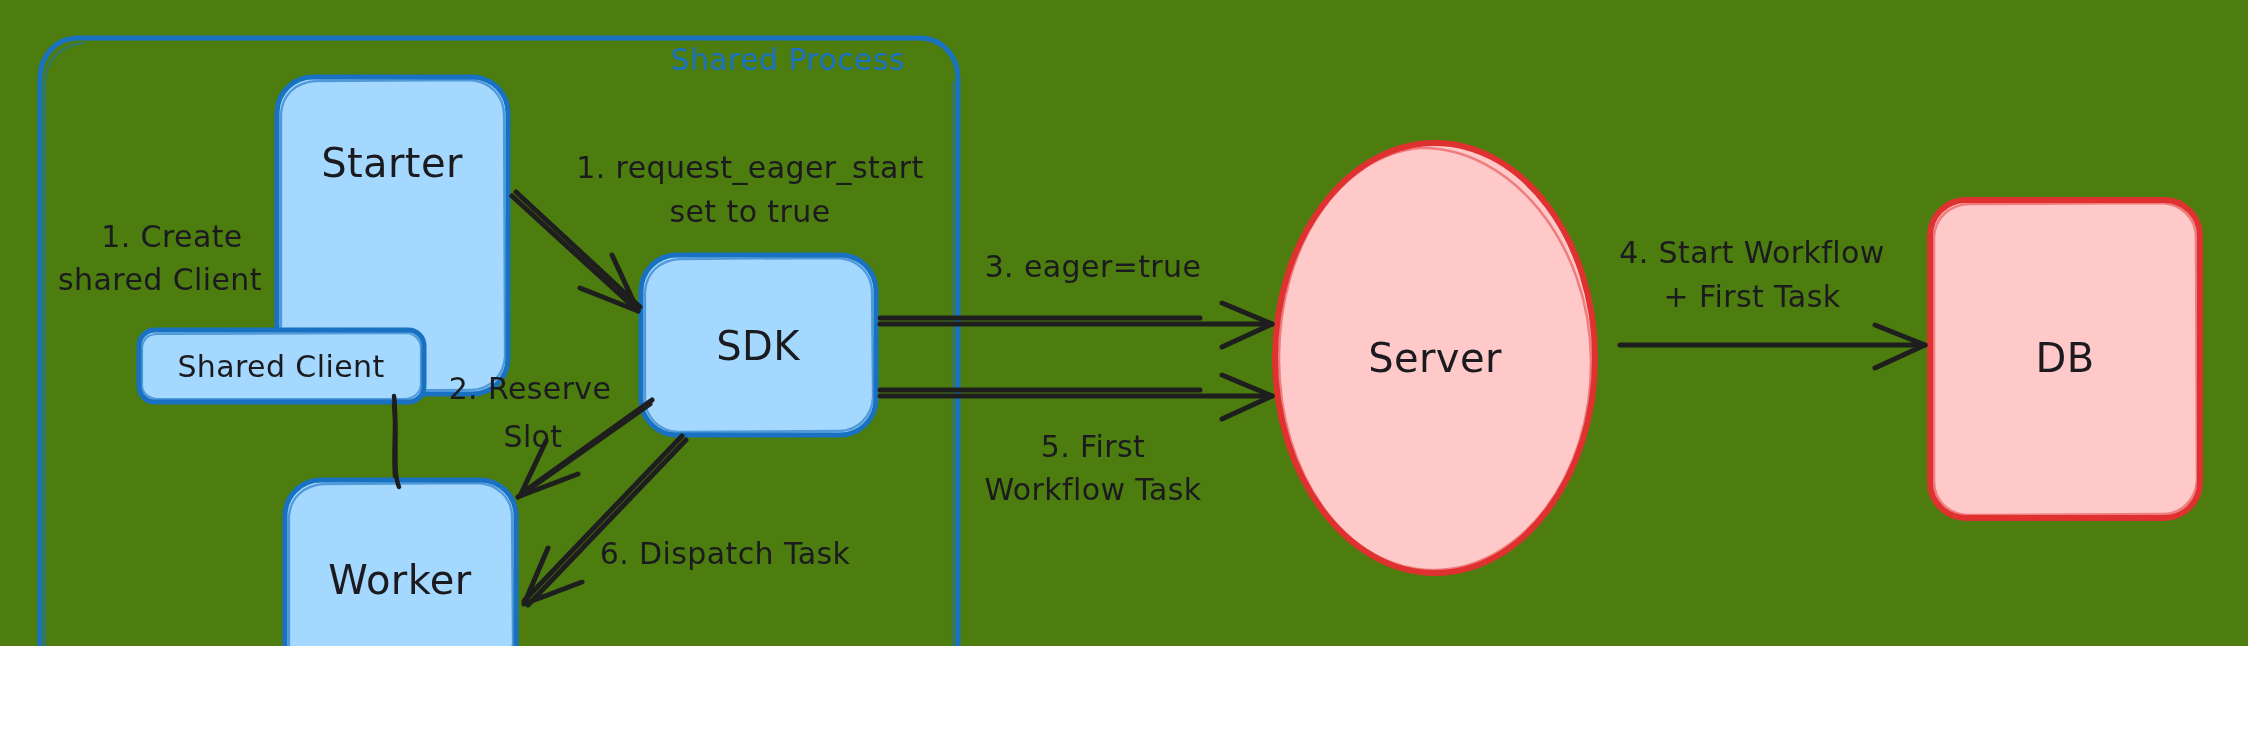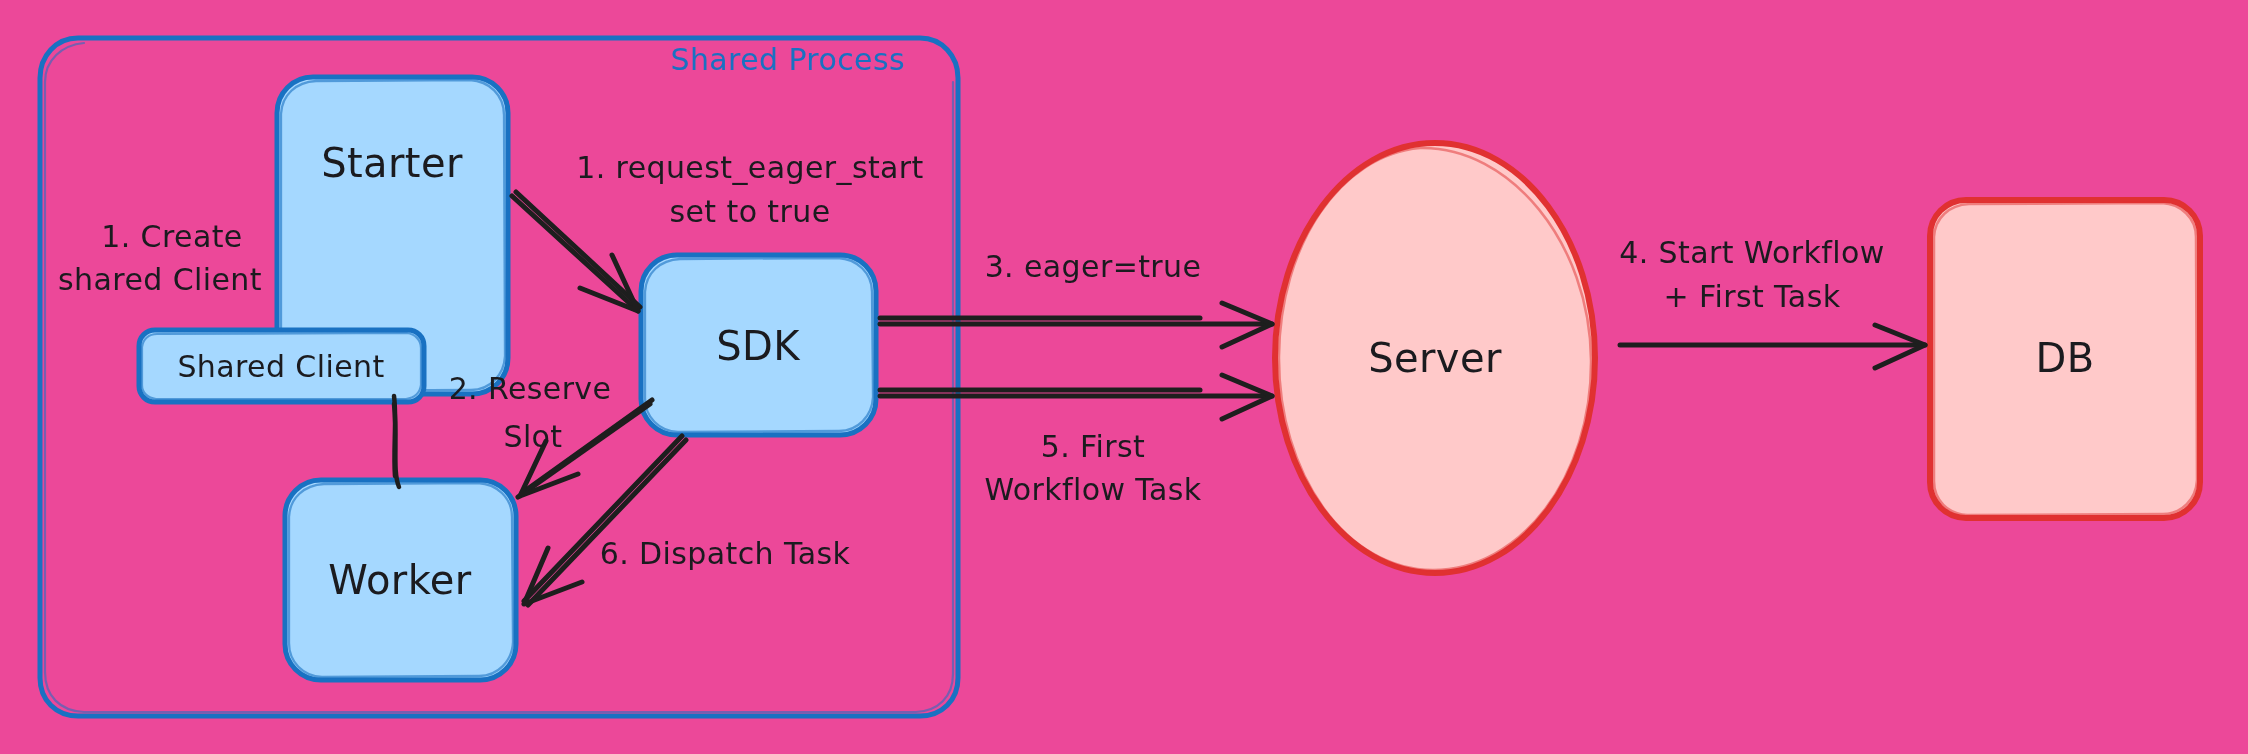--- a/index.html
+++ b/index.html
@@ -7,22 +7,22 @@
     margin: 0;
     padding: 0;
     background: #ffffff;
   }
   body {
     font-family: "DejaVu Sans", sans-serif;
   }
   #canvas {
     position: relative;
     width: 2248px;
-    height: 754px;
-    background: #ec4899;
+    height: 646px;
+    background: #4d7c0f;
     overflow: hidden;
   }
   #diagram-svg {
     position: absolute;
     left: 0;
     top: 0;
     width: 2248px;
     height: 754px;
   }
   .hand-text {

